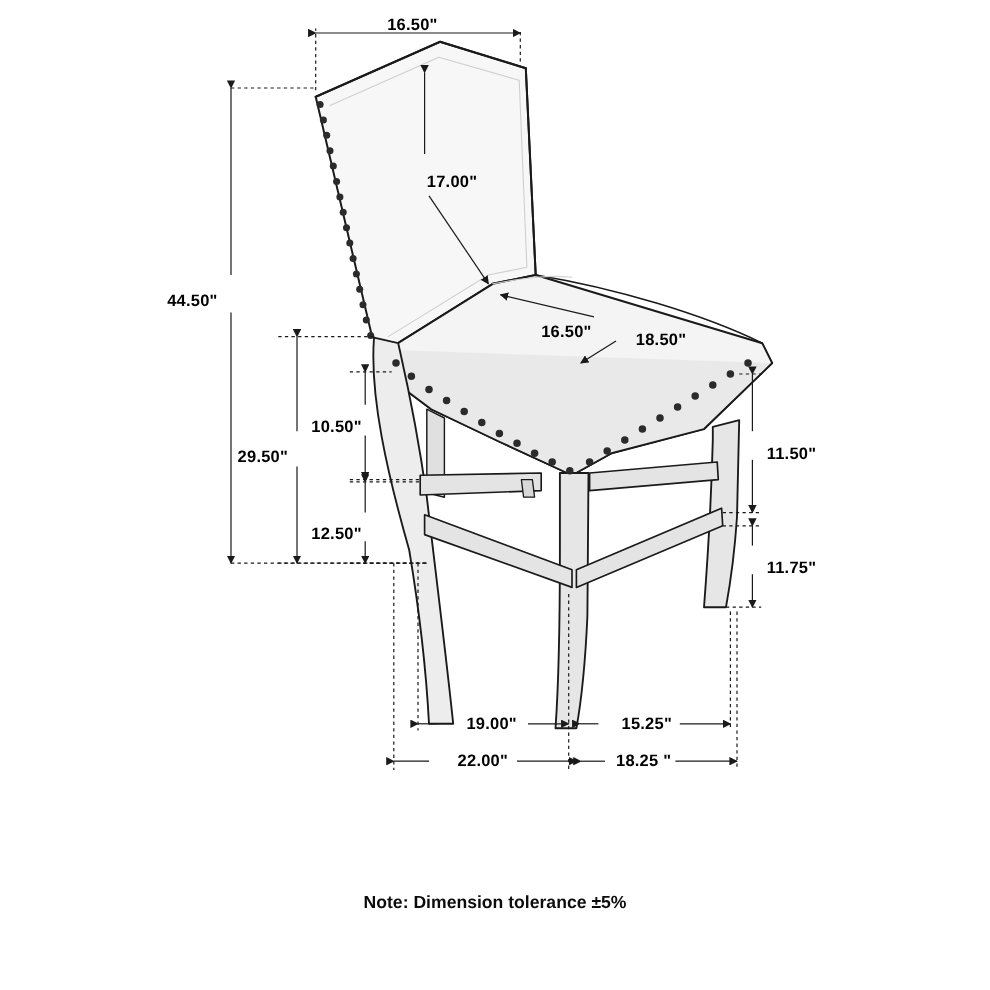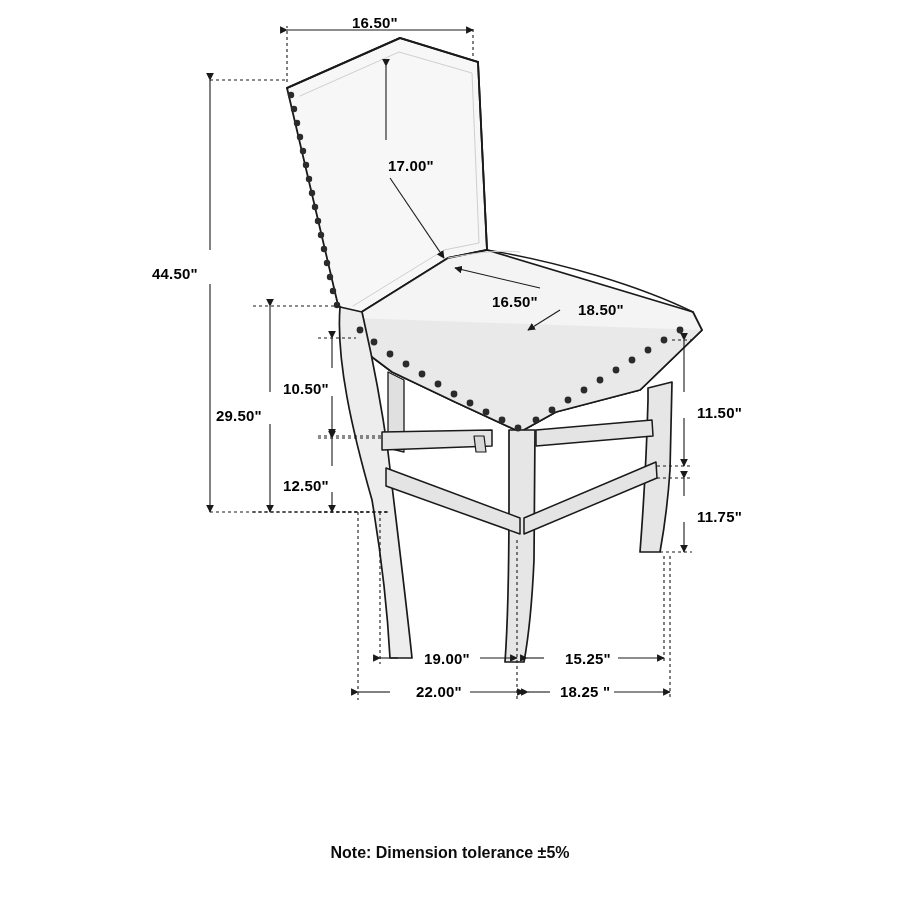--- a/index.html
+++ b/index.html
@@ -30,21 +30,21 @@
     font-size: 15px;
     font-weight: bold;
     color: #000000;
     white-space: nowrap;
     letter-spacing: 0.2px;
   }
   .note {
     position: absolute;
     left: 0;
     right: 0;
-    top: 844px;
+    top: 812px;
     text-align: center;
     font-family: "Liberation Sans", sans-serif;
     font-size: 16px;
     font-weight: bold;
     color: #0c0c0c;
   }
 </style>
 </head>
 <body>
 

